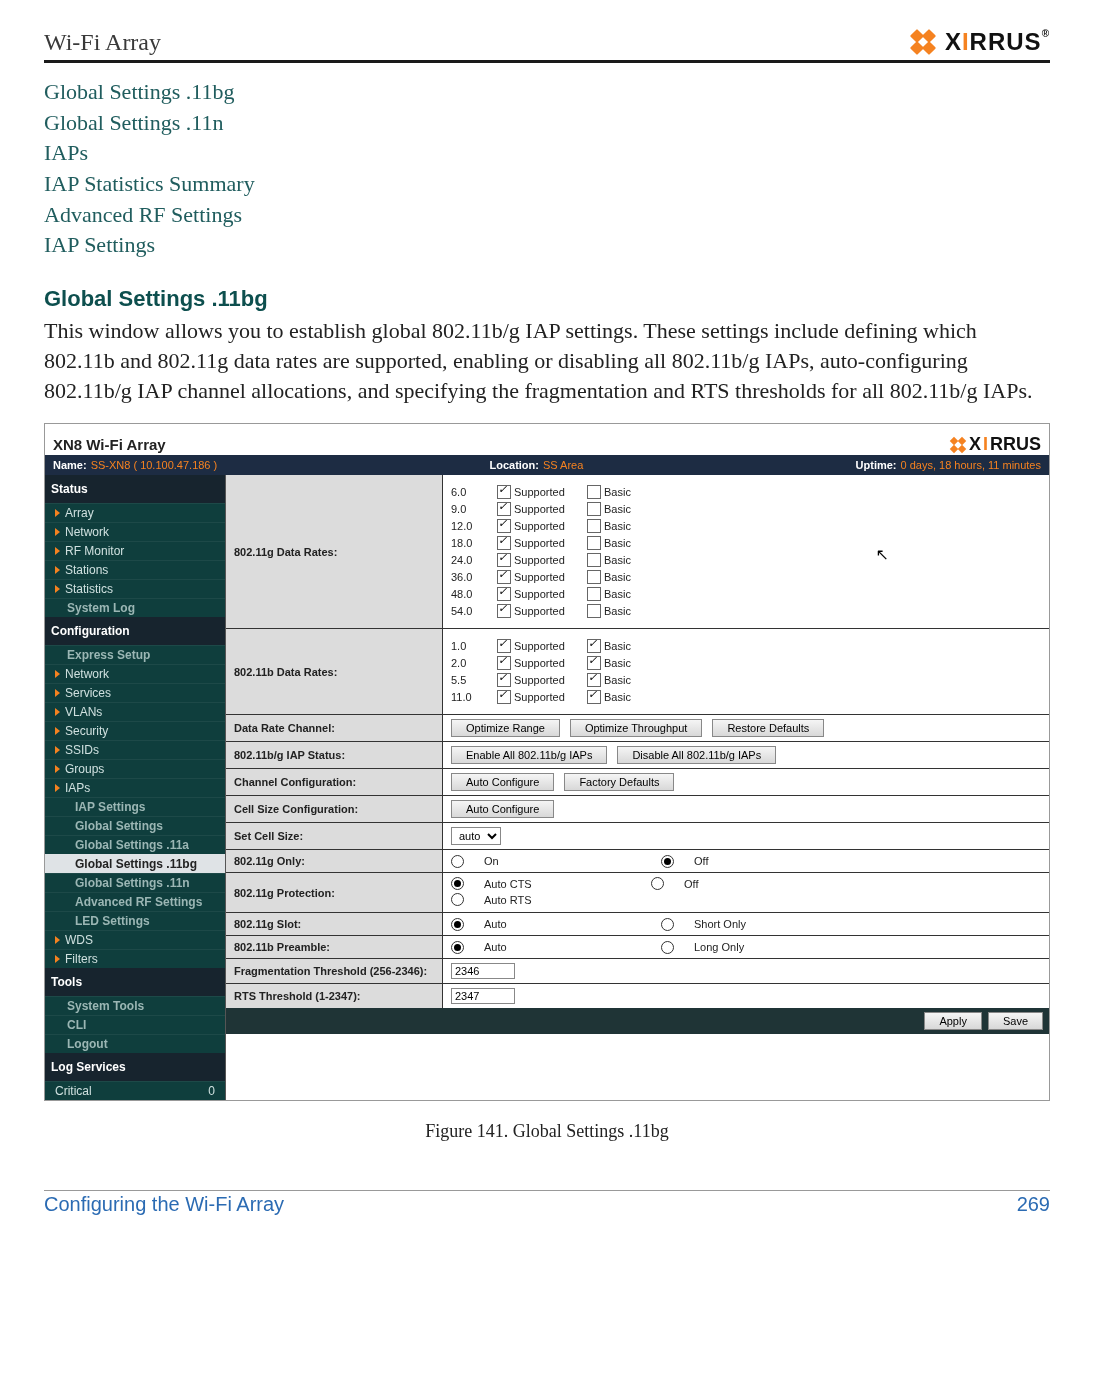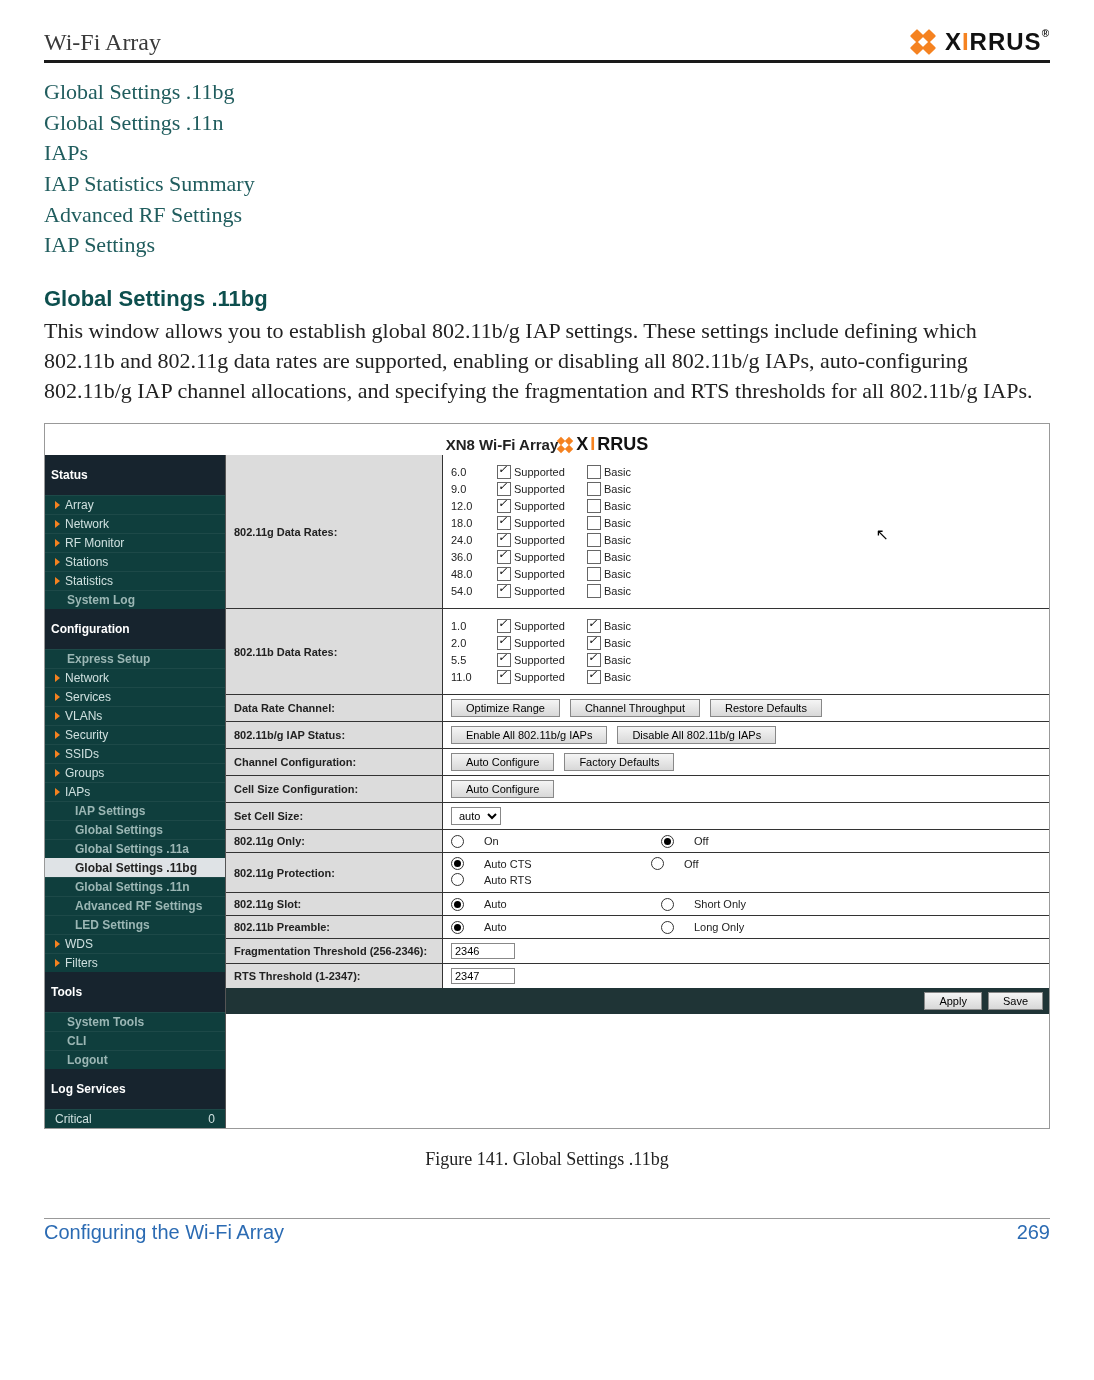--- a/index.html
+++ b/index.html
@@ -26,34 +26,34 @@
   .logo .mark .d{right:0;bottom:0;transform:rotate(45deg);}
   .logo .text{font-family:var(--sans);font-weight:900;font-size:24px;letter-spacing:1px;color:#111;}
   .logo .text .i{color:#f58220;}
   .logo sup{font-size:10px;vertical-align:top;}
   .links{margin-top:14px;line-height:1.35;font-size:22px;color:var(--link);font-family:var(--serif);}
   .links div{margin:1px 0;}
   h2.section{font-family:var(--sans);font-weight:700;color:var(--dark);font-size:22px;margin:26px 0 4px 0;}
   p.body{font-size:22px;line-height:1.35;font-family:var(--serif);color:#222;margin:0;}
   
   .shot{margin:18px 0 0 0;border:1px solid #999;width:1004px;font-family:var(--sans);font-size:11px;color:#222;position:relative;}
-  .shot-title{padding:10px 8px 0 8px;background:#fff;display:flex;justify-content:center;align-items:center;}
+  .shot-title{padding:10px 8px 0 8px;background:#fff;display:flex;justify-content:space-between;align-items:center;}
   .shot-title .prod{font-family:var(--sans);font-weight:700;color:#222;font-size:15px;}
   .shot-title .slogo{display:flex;align-items:center;gap:2px;font-family:var(--sans);font-weight:900;font-size:18px;color:#111;}
   .shot-title .slogo .m{display:inline-block;width:14px;height:14px;position:relative;margin-right:2px;}
   .shot-title .slogo .m i{position:absolute;width:6px;height:6px;background:#f58220;transform:rotate(45deg);}
   .shot-title .slogo .m .a{left:0;top:0;} .shot-title .slogo .m .b{right:0;top:0;}
   .shot-title .slogo .m .c{left:0;bottom:0;} .shot-title .slogo .m .d{right:0;bottom:0;}
   .shot-title .slogo .i{color:#f58220;}
   .topbar{display:flex;justify-content:space-between;align-items:center;padding:4px 8px;background:#1d2c43;color:#fff;font-size:11px;font-weight:700;}
   .topbar span.label{color:#fff;}
   .topbar span.val{color:#f58220;font-weight:400;margin-left:4px;}
   .shot-body{display:flex;}
   .sidebar{width:180px;background:#0f3e3d;color:#cfe0df;flex:0 0 180px;border-right:1px solid #555;}
-  .side-head{background:#17242e;color:#fff;font-weight:700;padding:13px 6px;font-size:12px;}
+  .side-head{background:#17242e;color:#fff;font-weight:700;padding:7px 6px;font-size:12px;}
   .side-item{display:flex;align-items:center;padding:2px 6px 2px 10px;color:#cfe0df;font-size:12px;border-top:1px solid rgba(255,255,255,.06);}
   .side-item .tri{width:0;height:0;border-top:4px solid transparent;border-bottom:4px solid transparent;border-left:5px solid #f58220;margin-right:5px;flex:0 0 auto;}
   .side-sub{padding:2px 6px 2px 22px;color:#9bb6b4;font-size:12px;border-top:1px solid rgba(255,255,255,.06);font-weight:bold;}
   .side-sub.sel{background:#dfe3e6;color:#222;}
   .side-sub2{padding-left:30px;}
   .side-item.crit{display:flex;justify-content:space-between;padding-right:10px;}
   .settings{flex:1;background:#fff;}
   .set-row{display:flex;border-top:1px solid #333;min-height:22px;align-items:center;}
   .set-row:first-child{border-top:none;}
   .set-label{width:200px;flex:0 0 200px;background:#dcdcdc;font-weight:700;color:#222;padding:4px 8px;font-size:11px;border-right:1px solid #333;align-self:stretch;display:flex;align-items:center;}
@@ -114,20 +114,25 @@
             <i class="a"></i>
             <i class="b"></i>
             <i class="c"></i>
             <i class="d"></i>
           </span>
         <span>X</span>
           <span class="i">I</span>
           <span>RRUS</span>
       </span>
     </div>
+    <div class="topbar">
+      <div><span class="label">Name:</span><span class="val">SS-XN8   ( 10.100.47.186 )</span></div>
+      <div><span class="label">Location:</span><span class="val">SS Area</span></div>
+      <div><span class="label">Uptime:</span><span class="val">0 days, 18 hours, 11 minutes</span></div>
+    </div>
     <div class="shot-body">
 
       <div class="sidebar">
         <div class="side-head">Status</div>
         <div class="side-item">
             <span class="tri"></span>
             <span>Array</span>
           </div>
         <div class="side-item">
             <span class="tri"></span>
@@ -254,21 +259,21 @@
                 <span class="cb"><i class="checked"></i>Supported</span>
                 <span class="cb"><i class="checked"></i>Basic</span>
               </div>
             </div>
         </div>
 
         <div class="set-row">
           <div class="set-label">Data Rate Channel:</div>
           <div class="set-body">
             <button class="btn">Optimize Range</button>
-            <button class="btn">Channel Throughput</button>
+            <button class="btn">Optimize Throughput</button>
             <button class="btn">Restore Defaults</button>
           </div>
         </div>
 
         <div class="set-row">
           <div class="set-label">802.11b/g IAP Status:</div>
           <div class="set-body">
             <button class="btn">Enable All 802.11b/g IAPs</button>
             <button class="btn">Disable All 802.11b/g IAPs</button>
           </div>

